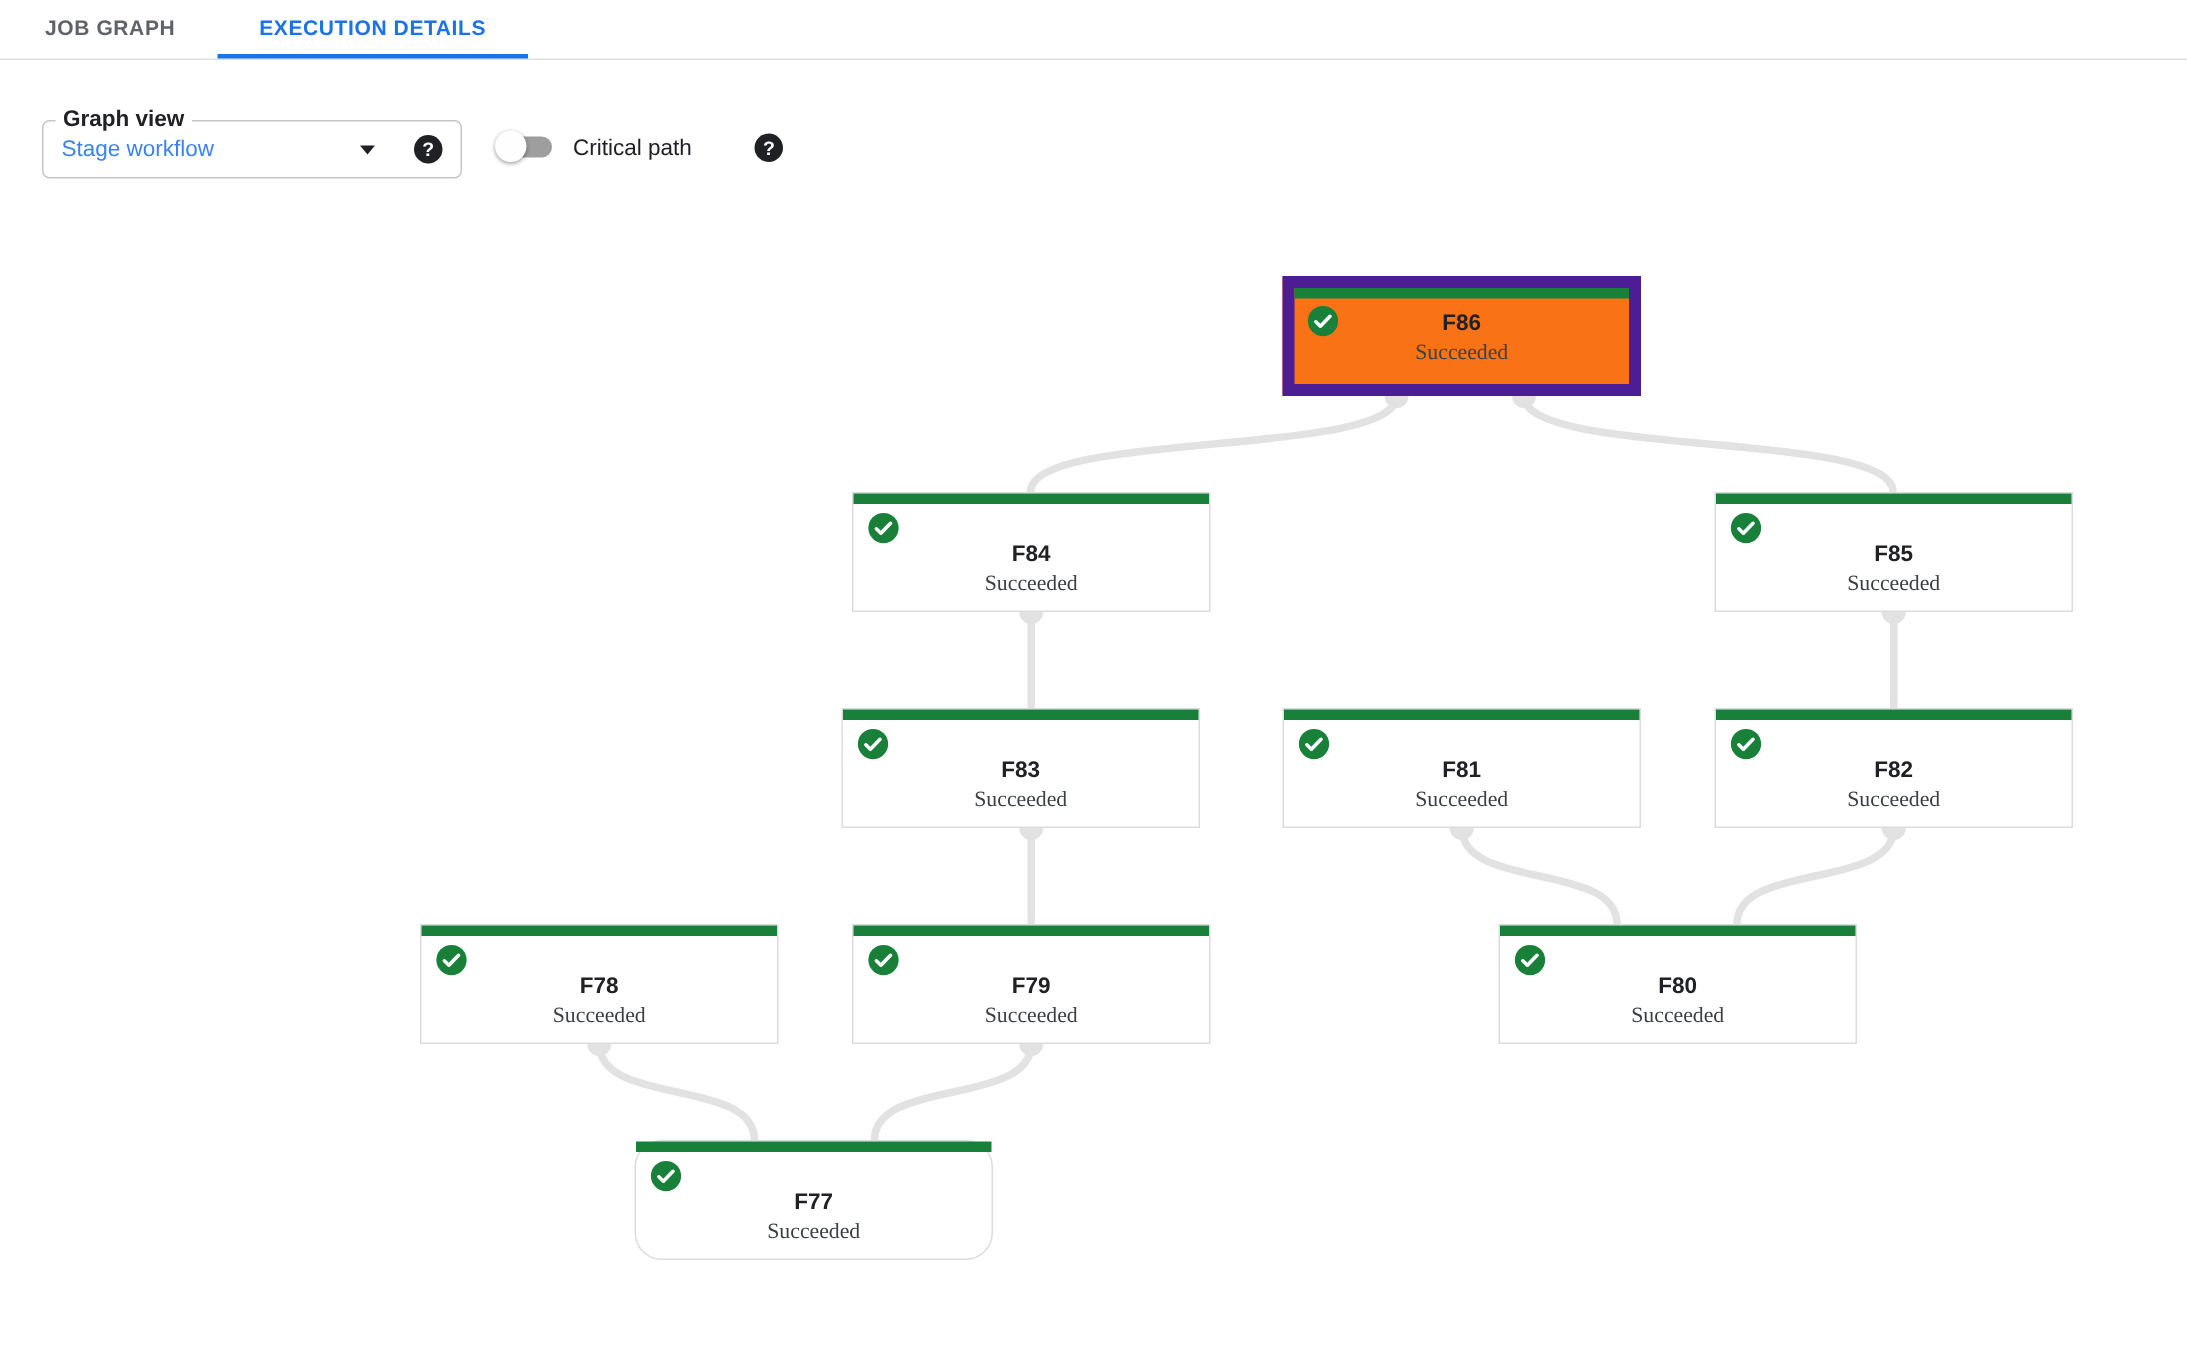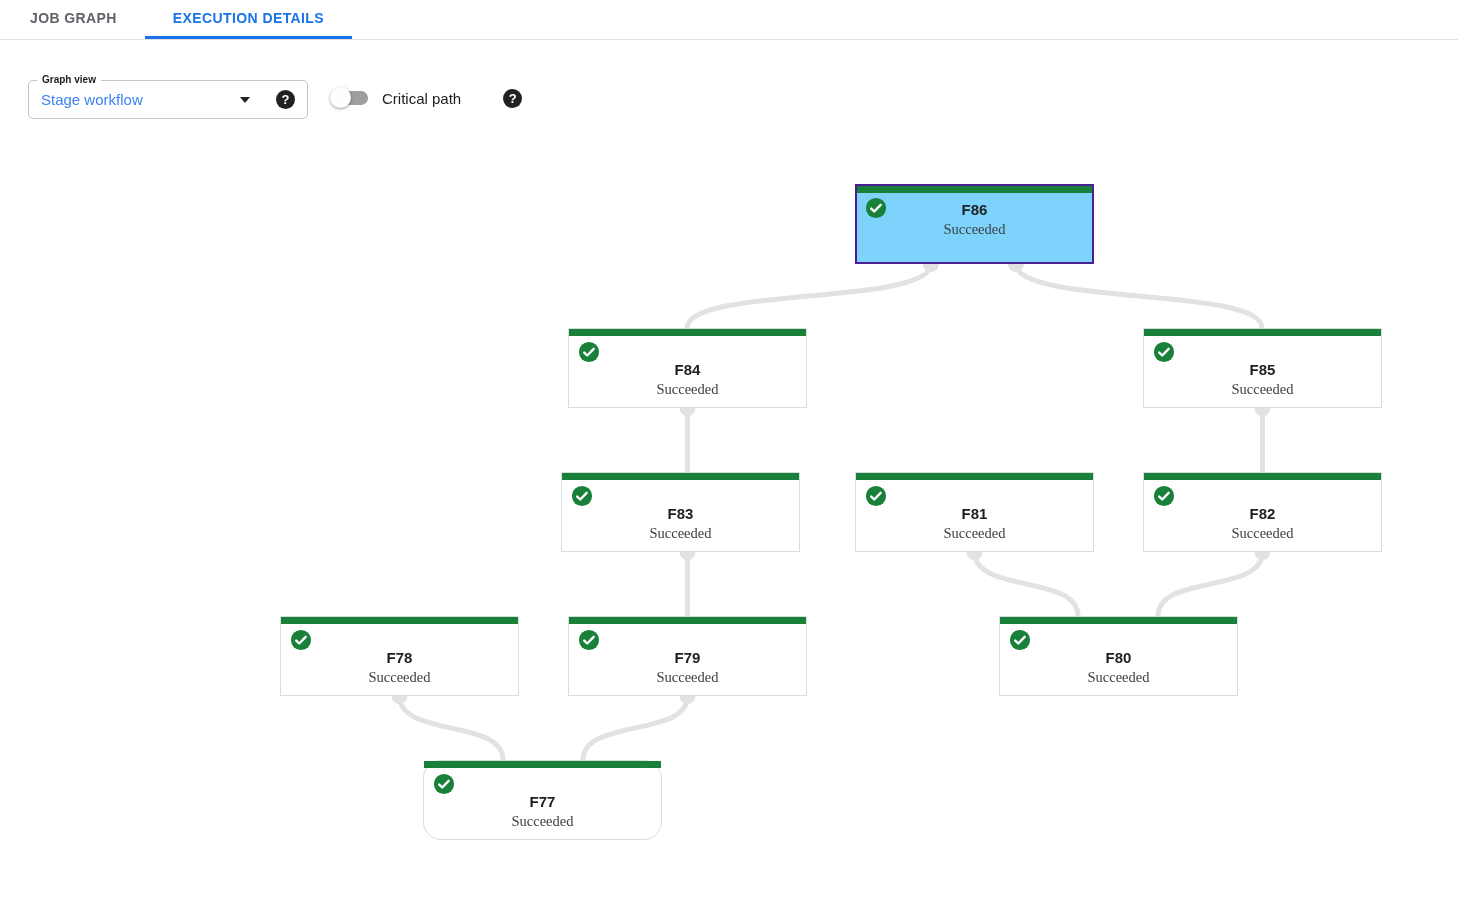--- a/index.html
+++ b/index.html
@@ -10,21 +10,21 @@
   .tabbar{position:absolute;left:0;top:0;width:100%;height:40px;border-bottom:1px solid #e0e0e0;
           display:flex;align-items:stretch;padding-left:2px;box-sizing:border-box;background:#fff;z-index:5;}
   .tab{display:flex;align-items:center;padding:0 28px;font-size:14px;font-weight:700;
        letter-spacing:.4px;color:#5f6368;cursor:pointer;border-bottom:3px solid transparent;
        box-sizing:border-box;text-transform:uppercase;}
   .tab.active{color:#1a73e8;border-bottom-color:#1a73e8;}
 
   
   .select-field{position:absolute;left:28px;top:80px;width:280px;height:39px;border:1px solid #c4c7c5;
                 border-radius:5px;box-sizing:border-box;display:flex;align-items:center;cursor:pointer;background:#fff;}
-  .field-label{position:absolute;left:8px;top:-9px;background:#fff;padding:0 5px;font-size:10px;
+  .field-label{position:absolute;left:8px;top:-9px;background:#fff;padding:0 5px;font-size:15px;
                font-weight:700;color:#202124;line-height:16px;}
   .field-value{font-size:15px;color:#3b82f6;margin-left:12px;flex:1;}
   .caret{width:0;height:0;border-left:5px solid transparent;border-right:5px solid transparent;
          border-top:6px solid #202124;margin-right:26px;}
   .help-icon{width:19px;height:19px;border-radius:50%;background:#202124;color:#fff;font-size:13px;
              font-weight:700;display:inline-flex;align-items:center;justify-content:center;
              line-height:19px;cursor:pointer;flex:0 0 auto;}
   .select-field .help-icon{margin-right:12px;}
 
   .toggle-group{position:absolute;left:330px;top:85px;height:26px;display:flex;align-items:center;}
@@ -33,21 +33,21 @@
   .switch .thumb{position:absolute;left:0;top:2px;width:21px;height:21px;border-radius:50%;background:#fefefe;
                  box-shadow:0 1px 3px rgba(0,0,0,.4);}
   .toggle-label{font-size:15px;color:#202124;margin-left:12px;}
   .toggle-group .help-icon{margin-left:42px;}
 
   
   .graph{position:absolute;left:0;top:0;width:1458px;height:907px;}
   #edge-layer{position:absolute;left:0;top:0;z-index:1;}
   .node{position:absolute;background:#fff;border:1px solid #dadce0;box-sizing:border-box;z-index:2;
         cursor:pointer;}
-  .node.selected{background:#7dd3fc;border:2px solid #4c1d95;}
+  .node.selected{background:#f97316;border:8px solid #4c1d95;}
   .node .bar{position:absolute;left:0;top:0;right:0;height:7px;display:block;}
   .node .check{position:absolute;left:9px;top:12px;width:22px;height:22px;display:block;}
   .node.selected .check{left:8px;top:11px;}
   .node .check svg{display:block;width:100%;height:100%;}
   .ntitle{margin-top:32px;text-align:center;font-size:15px;font-weight:700;color:#202124;line-height:18px;}
   .node.selected .ntitle{margin-top:15px;}
   .nstatus{margin-top:1px;text-align:center;font-size:14.5px;color:#3c4043;line-height:19px;font-family:Liberation Serif, serif;}
 </style>
 </head>
 <body>

